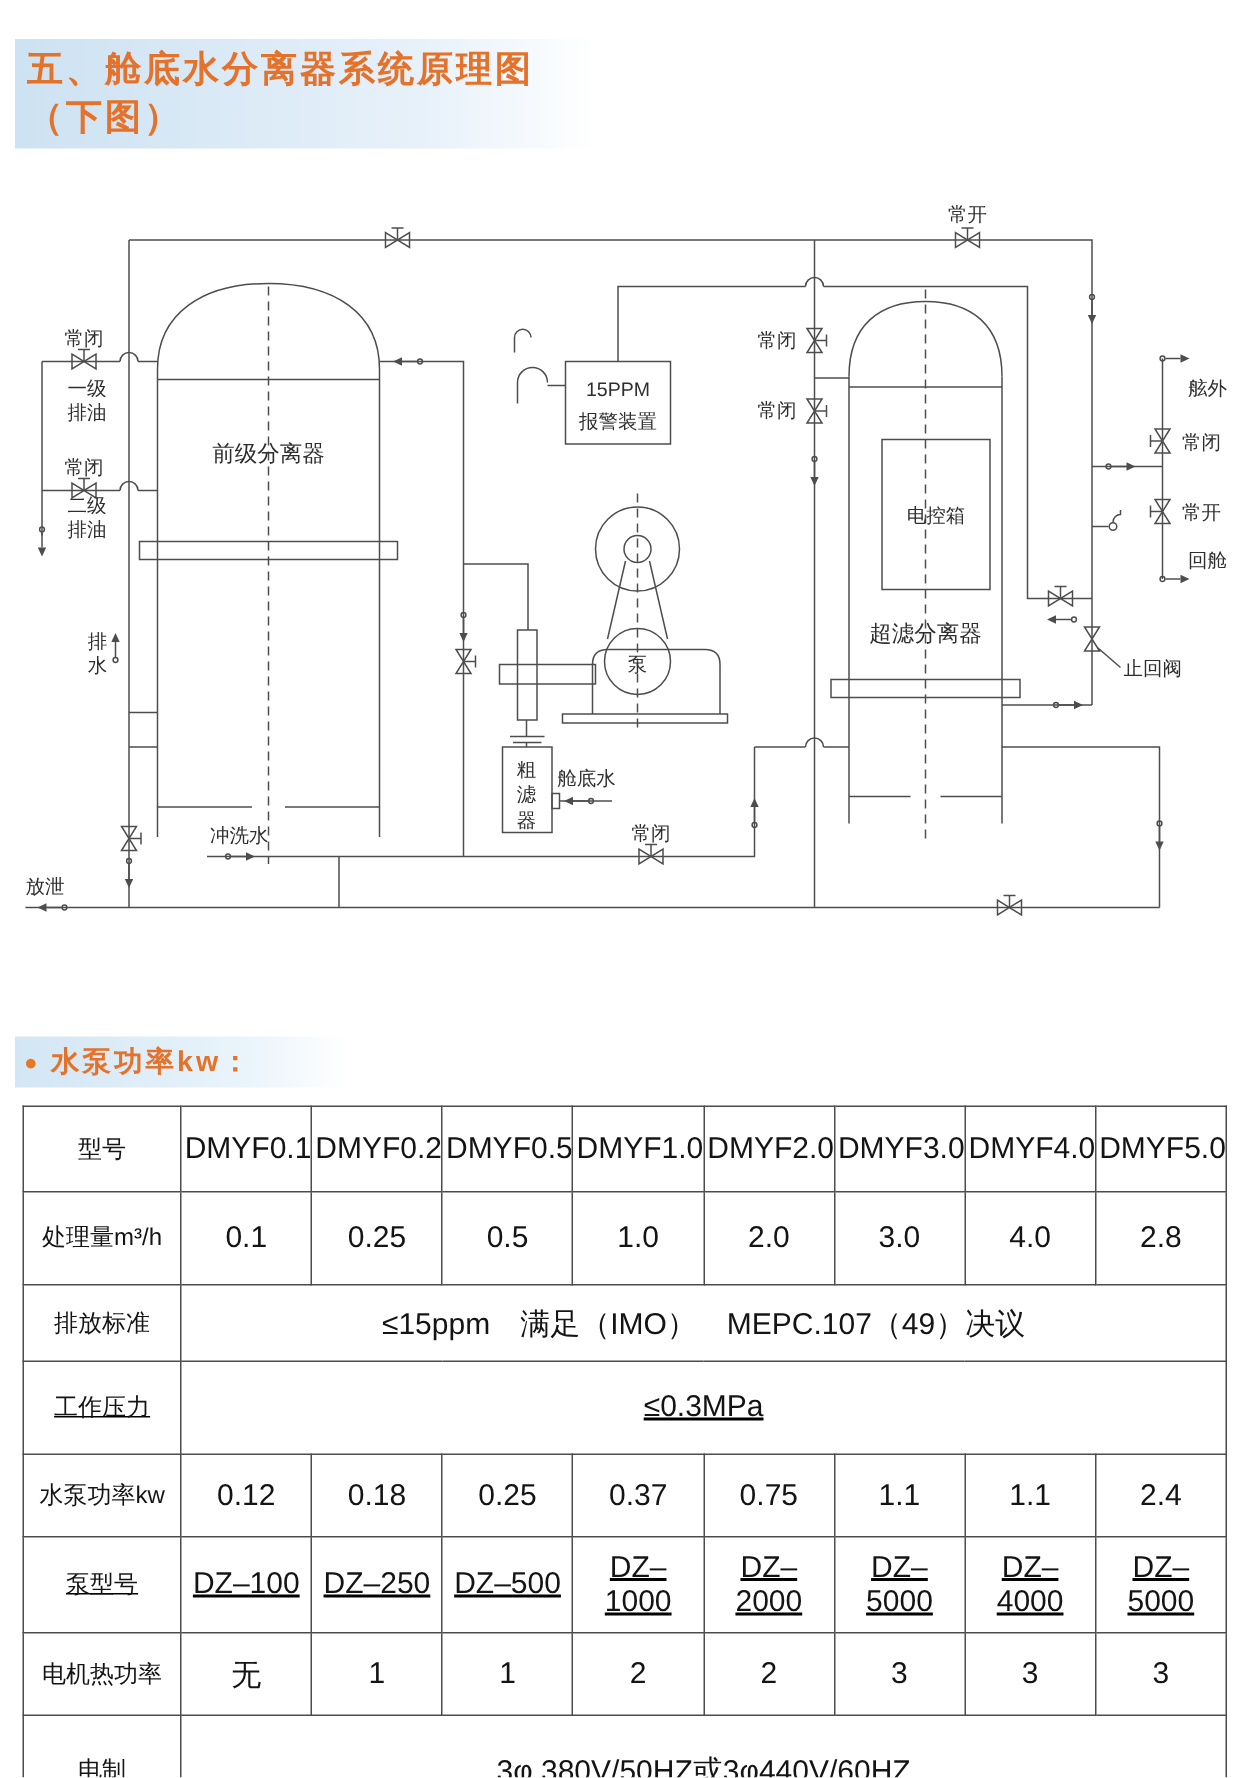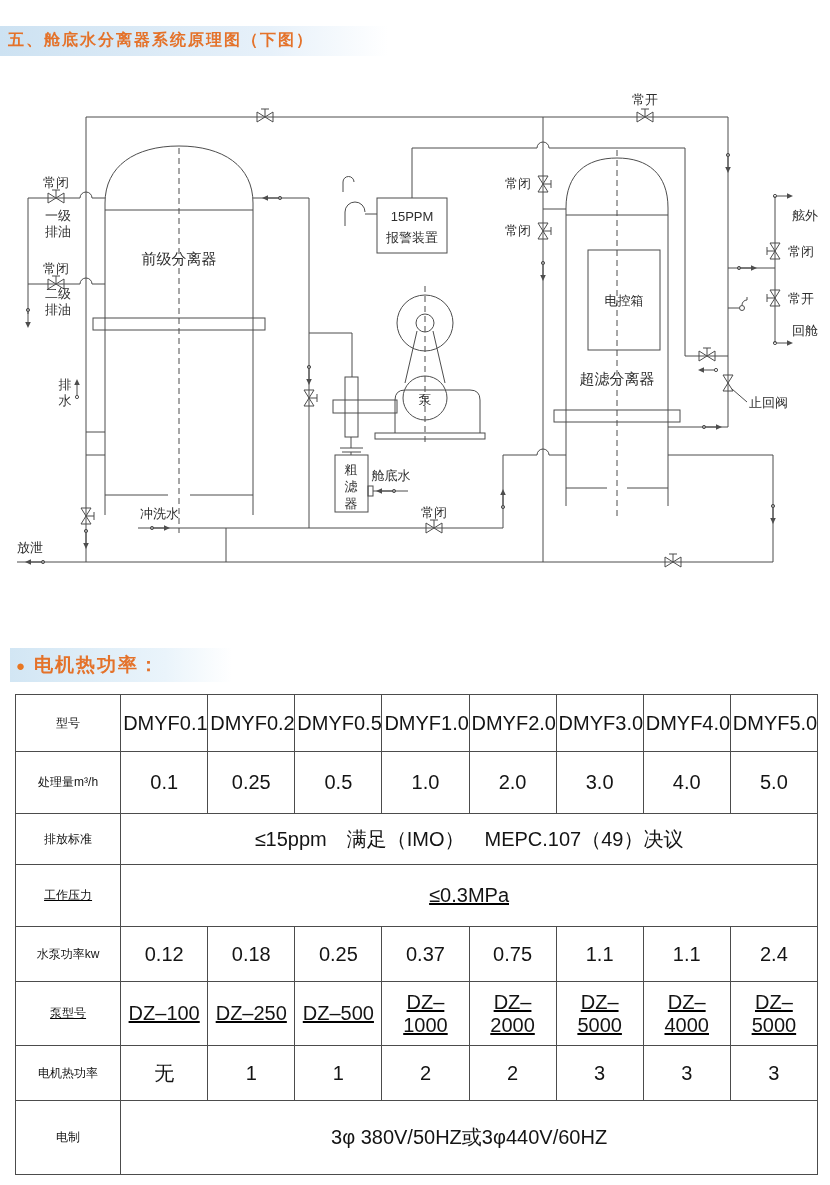--- a/index.html
+++ b/index.html
@@ -1,32 +1,32 @@
 <!DOCTYPE html>
 <html><head>
 <meta charset="utf-8">
 <style>
   html,body{margin:0;padding:0;background:#fff;}
   .page{width:830px;height:1185px;background:#fff;overflow:hidden;
         font-family:"Liberation Sans","DejaVu Sans",sans-serif;}
-  .title-bar{margin:26px 0 0 0;width:372px;padding:4px 8px 5px 8px;
+  .title-bar{margin:26px 0 0 10px;width:372px;padding:4px 8px 5px 8px;
         background:linear-gradient(90deg,#cde2f2 0%,#e7f1fa 70%,#ffffff 100%);
-        color:#e4722a;font-weight:bold;font-size:16px;letter-spacing:2px;}
+        color:#e4722a;font-weight:bold;font-size:24px;letter-spacing:2px;}
   .diagram-wrap{margin:32px 0 0 13px;}
   .diagram-wrap svg{display:block;}
   .section-bar{margin:40px 0 0 10px;width:210px;padding:4px 6px;
         background:linear-gradient(90deg,#d2e6f4 0%,#eaf4fb 70%,#ffffff 100%);
         color:#e4722a;font-weight:bold;font-size:19px;letter-spacing:2px;
         display:flex;align-items:center;gap:7px;}
   .bullet{color:#e87722;font-size:15px;line-height:1;}
   table.params{border-collapse:collapse;table-layout:fixed;margin:12px 0 0 15px;width:803px;}
   table.params td,table.params th{border:1px solid #4c4c4c;text-align:center;
         vertical-align:middle;color:#141414;font-weight:normal;font-size:20px;
         padding:0 2px;overflow:hidden;}
-  table.params th{font-size:12px;}
+  table.params th{font-size:16px;}
   tr.r0{height:57px;} tr.r1{height:62px;} tr.r2{height:51px;} tr.r3{height:62px;text-decoration:underline;}
   tr.r4{height:55px;} tr.r5{height:64px;text-decoration:underline;} tr.r6{height:55px;} tr.r7{height:74px;}
   
   .pl{stroke:#4d4d4d;stroke-width:1;fill:none;}
   .cl{stroke:#4d4d4d;stroke-width:1;fill:none;stroke-dasharray:6 4;}
   .sym{stroke:#4d4d4d;stroke-width:1;fill:none;}
   .fil{fill:#4d4d4d;stroke:none;}
   .lbl{fill:#2e2e2e;font-size:13px;font-family:"Liberation Sans","DejaVu Sans",sans-serif;}
   .lbl-big{fill:#2e2e2e;font-size:15px;font-family:"Liberation Sans","DejaVu Sans",sans-serif;}
 </style>
@@ -201,21 +201,21 @@
       <text class="lbl" x="779" y="132">舷外</text>
       <text class="lbl" x="775" y="168">常闭</text>
       <text class="lbl" x="775" y="215">常开</text>
       <text class="lbl" x="779" y="247">回舱</text>
       <text class="lbl" x="736" y="319">止回阀</text>
     </svg>
   </div>
 
   <div class="section-bar">
     <span class="bullet">●</span>
-    <span>电机热功率：</span>
+    <span>水泵功率kw：</span>
   </div>
 
   <table class="params">
     <colgroup>
       <col style="width:105px">
       <col style="width:87px">
         <col style="width:87px">
         <col style="width:87px">
         <col style="width:87px">
       <col style="width:87px">
@@ -237,21 +237,21 @@
       </tr>
       <tr class="r1">
         <th>处理量m³/h</th>
         <td>0.1</td>
         <td>0.25</td>
         <td>0.5</td>
         <td>1.0</td>
         <td>2.0</td>
         <td>3.0</td>
         <td>4.0</td>
-        <td>5.0</td>
+        <td>2.8</td>
       </tr>
       <tr class="r2">
         <th>排放标准</th>
         <td colspan="8">≤15ppm　满足（IMO）　MEPC.107（49）决议</td>
       </tr>
       <tr class="r3">
         <th>工作压力</th>
         <td colspan="8">≤0.3MPa</td>
       </tr>
       <tr class="r4">

